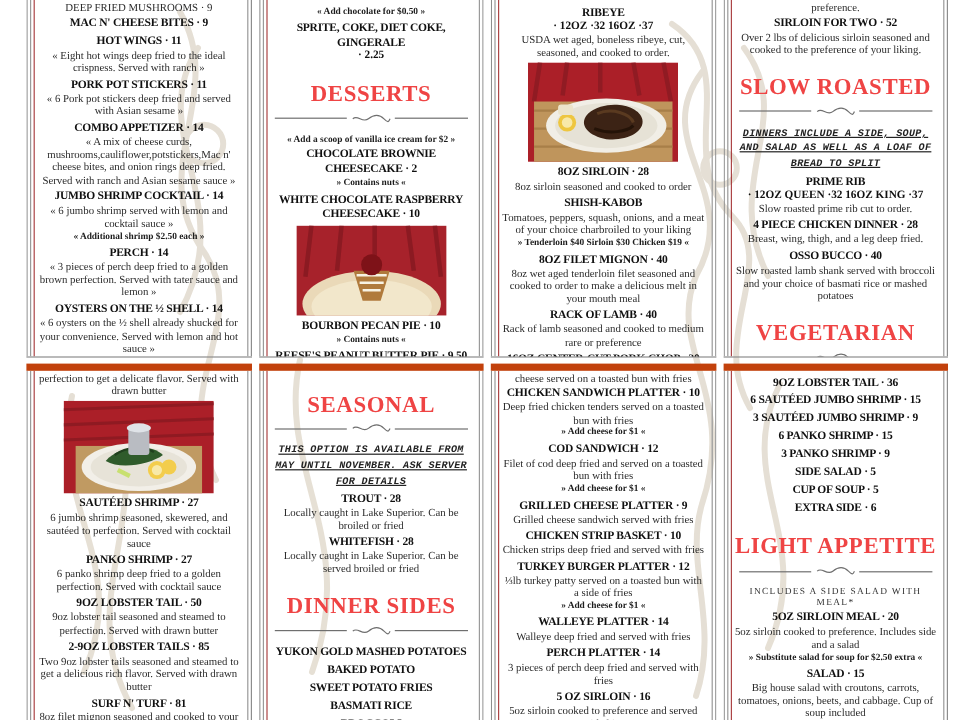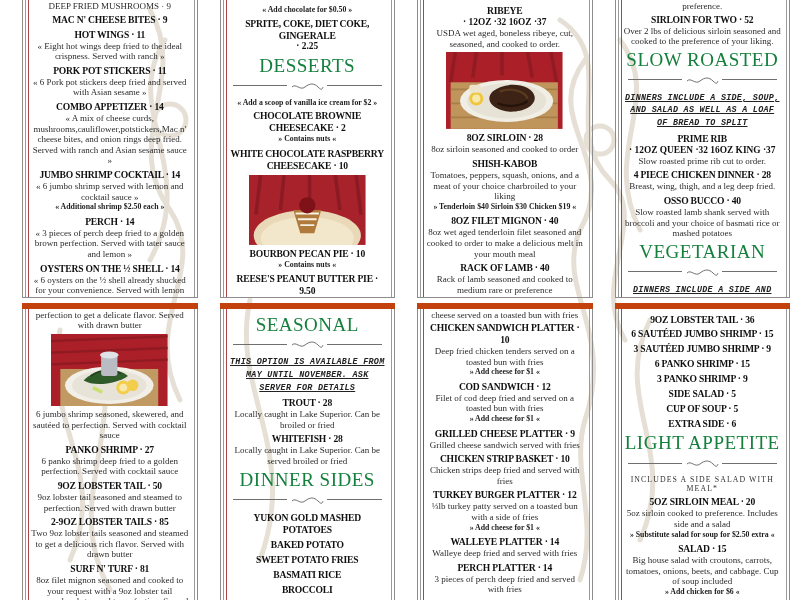--- a/index.html
+++ b/index.html
@@ -1,36 +1,36 @@
 <!DOCTYPE html>
 <html><head>
 <meta charset="utf-8">
 <style>
   html,body{margin:0;padding:0;background:#ffffff;}
   body{width:800px;height:600px;overflow:hidden;font-family:"Liberation Serif",serif;color:#1a1a1a;}
-  .page{position:relative;display:flex;gap:22px;box-sizing:border-box;height:600px;padding:0 10px 0 22px;background:#fff;}
+  .page{position:relative;display:flex;gap:6px;box-sizing:border-box;height:600px;padding:0 10px 0 22px;background:#fff;}
   .watermark{position:absolute;inset:0;pointer-events:none;z-index:0;}
   .colwrap{flex:1;display:flex;flex-direction:column;gap:5px;position:relative;z-index:1;min-width:0;}
   .panel{height:298px;overflow:hidden;position:relative;padding:3px 9px;box-sizing:border-box;text-align:center;background:transparent;}
   .panel::before,.panel::after{content:"";position:absolute;top:0;bottom:0;width:1px;background:#8d8d8d;}
   .panel::before{left:0;}
   .panel::after{right:0;}
   .inline2::before{box-shadow:3px 0 0 #9a9a9a;}
   .inline2::after{box-shadow:-3px 0 0 #9a9a9a;}
   .panel.top{border-bottom:1px solid #8d8d8d;}
   .panel.bottom{border-top:6px solid #c2410c;}
   .redline{position:absolute;top:0;bottom:0;left:6px;width:1px;background:#9e2427;opacity:.85;}
   .menu-item{margin:2px 0 3px;}
   .iname{font-weight:bold;font-size:9.6px;line-height:1.25;letter-spacing:-.2px;color:#101010;}
   .isizes{font-weight:bold;font-size:9.4px;line-height:1.2;color:#101010;}
   .idesc{font-size:9px;line-height:1.18;color:#2b2b2b;}
   .iaddon{font-size:7.8px;font-weight:bold;line-height:1.35;color:#1c1c1c;}
   .iaddon.standalone{margin:2px 0;text-align:center;}
   .ipartial{font-size:9px;line-height:1.18;color:#2b2b2b;margin-top:-2px;}
-  .shead{font-variant:small-caps;font-weight:normal;font-size:19px;line-height:1.05;color:#15803d;letter-spacing:.5px;margin-top:3px;}
+  .shead{font-variant:small-caps;font-weight:bold;font-size:19px;line-height:1.05;color:#ef4444;letter-spacing:.5px;margin-top:16px;}
   .divider{display:flex;align-items:center;gap:3px;margin:1px 4px 3px;}
   .divider .dline{flex:1;height:1px;background:#6f6f6f;}
   .snote{font-size:8.4px;font-weight:bold;font-style:italic;text-decoration:underline;letter-spacing:.3px;line-height:1.5;color:#222;margin:1px 0 3px;font-family:Liberation Mono, monospace;}
   .ssubnote{font-size:7.8px;letter-spacing:1.1px;color:#333;margin:2px 0 3px;}
   .photo{width:74%;margin:3px auto;}
   .photo svg{display:block;width:100%;height:auto;}
 </style>
 </head>
 <body>
 
@@ -98,20 +98,21 @@
             <path d="M34 36 C42 30 54 30 60 34" stroke="#20401e" stroke-width="1.5" fill="none"></path>
             <rect x="43" y="18" width="14" height="18" rx="2" fill="#b9bcc2"></rect>
             <ellipse cx="50" cy="18" rx="8" ry="3" fill="#dfe3e8"></ellipse>
             <circle cx="62" cy="46" r="6" fill="#f3cd4c"></circle>
             <circle cx="70" cy="44" r="5" fill="#f3cd4c"></circle>
             <circle cx="62" cy="46" r="3.4" fill="#f8e9a8"></circle>
             <path d="M36 46 l8 4" stroke="#c8e070" stroke-width="3"></path>
           </svg>
         </div>
         <div class="menu-item">
+          <div class="iname">SAUTÉED SHRIMP · 27</div>
           <div class="idesc">6 jumbo shrimp seasoned, skewered, and sautéed to perfection. Served with cocktail sauce</div>
         </div>
         <div class="menu-item">
           <div class="iname">PANKO SHRIMP · 27</div>
           <div class="idesc">6 panko shrimp deep fried to a golden perfection. Served with cocktail sauce</div>
         </div>
         <div class="menu-item">
           <div class="iname">9OZ LOBSTER TAIL · 50</div>
           <div class="idesc">9oz lobster tail seasoned and steamed to perfection. Served with drawn butter</div>
         </div>

